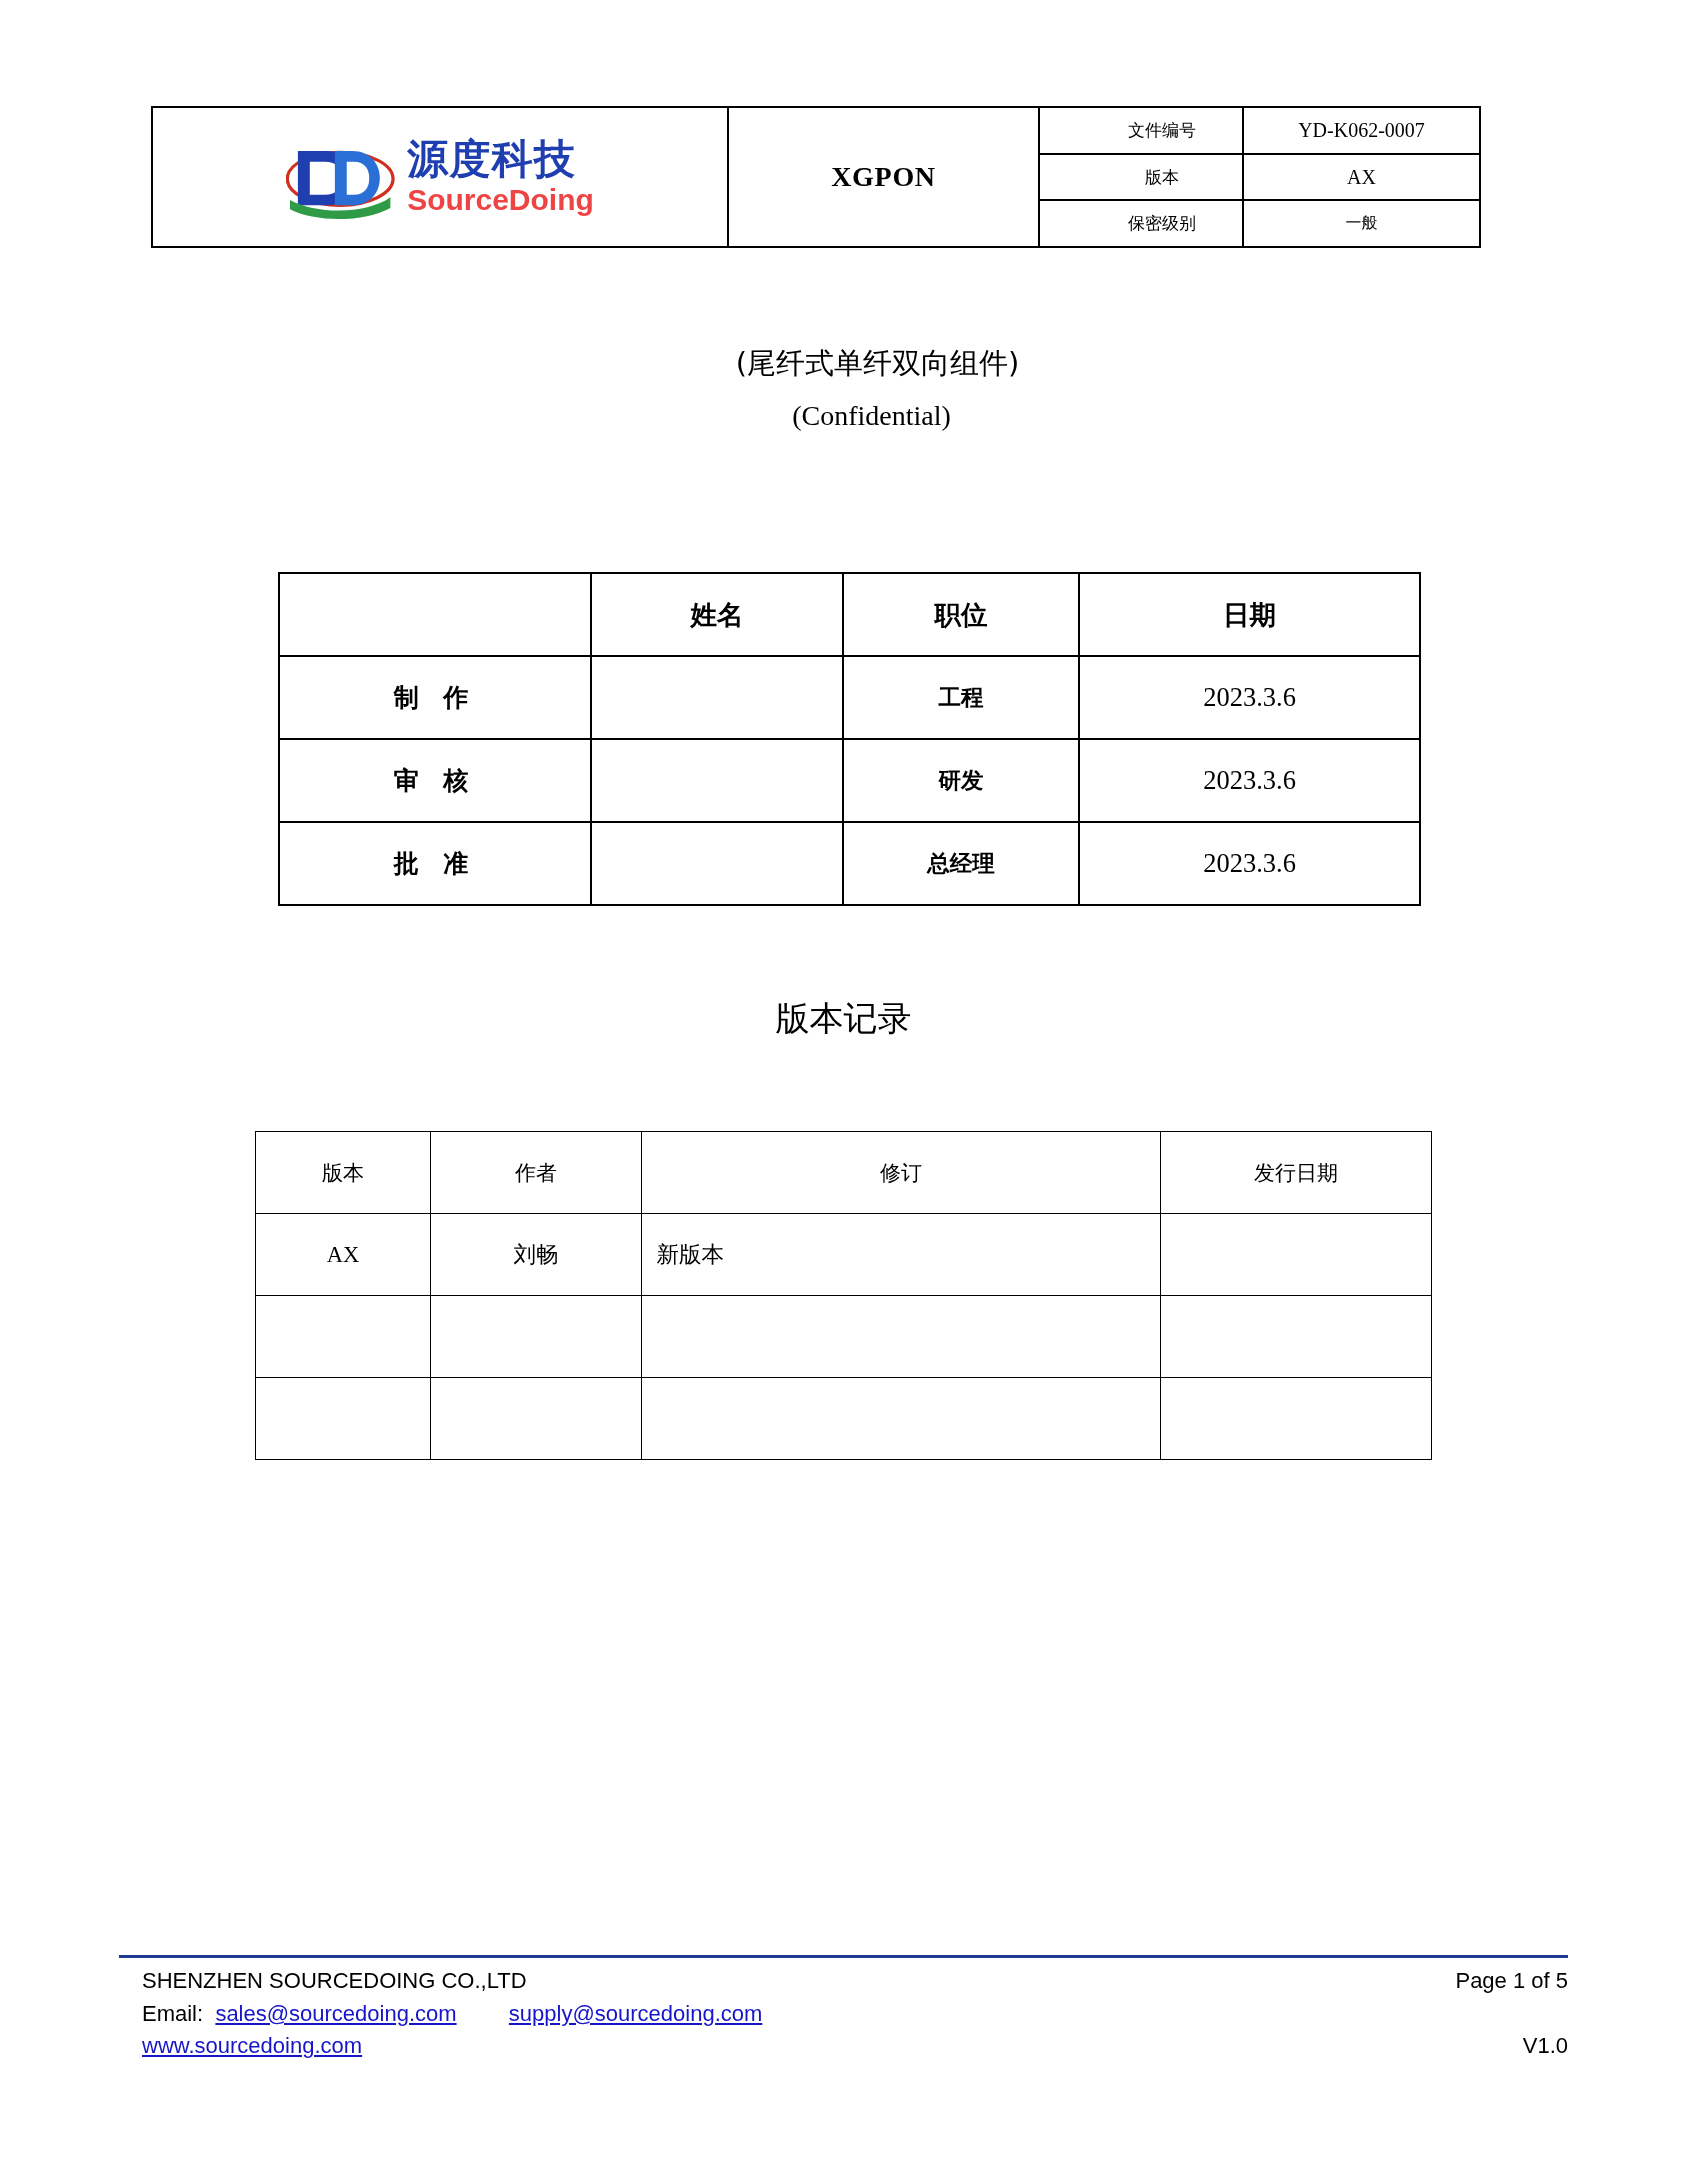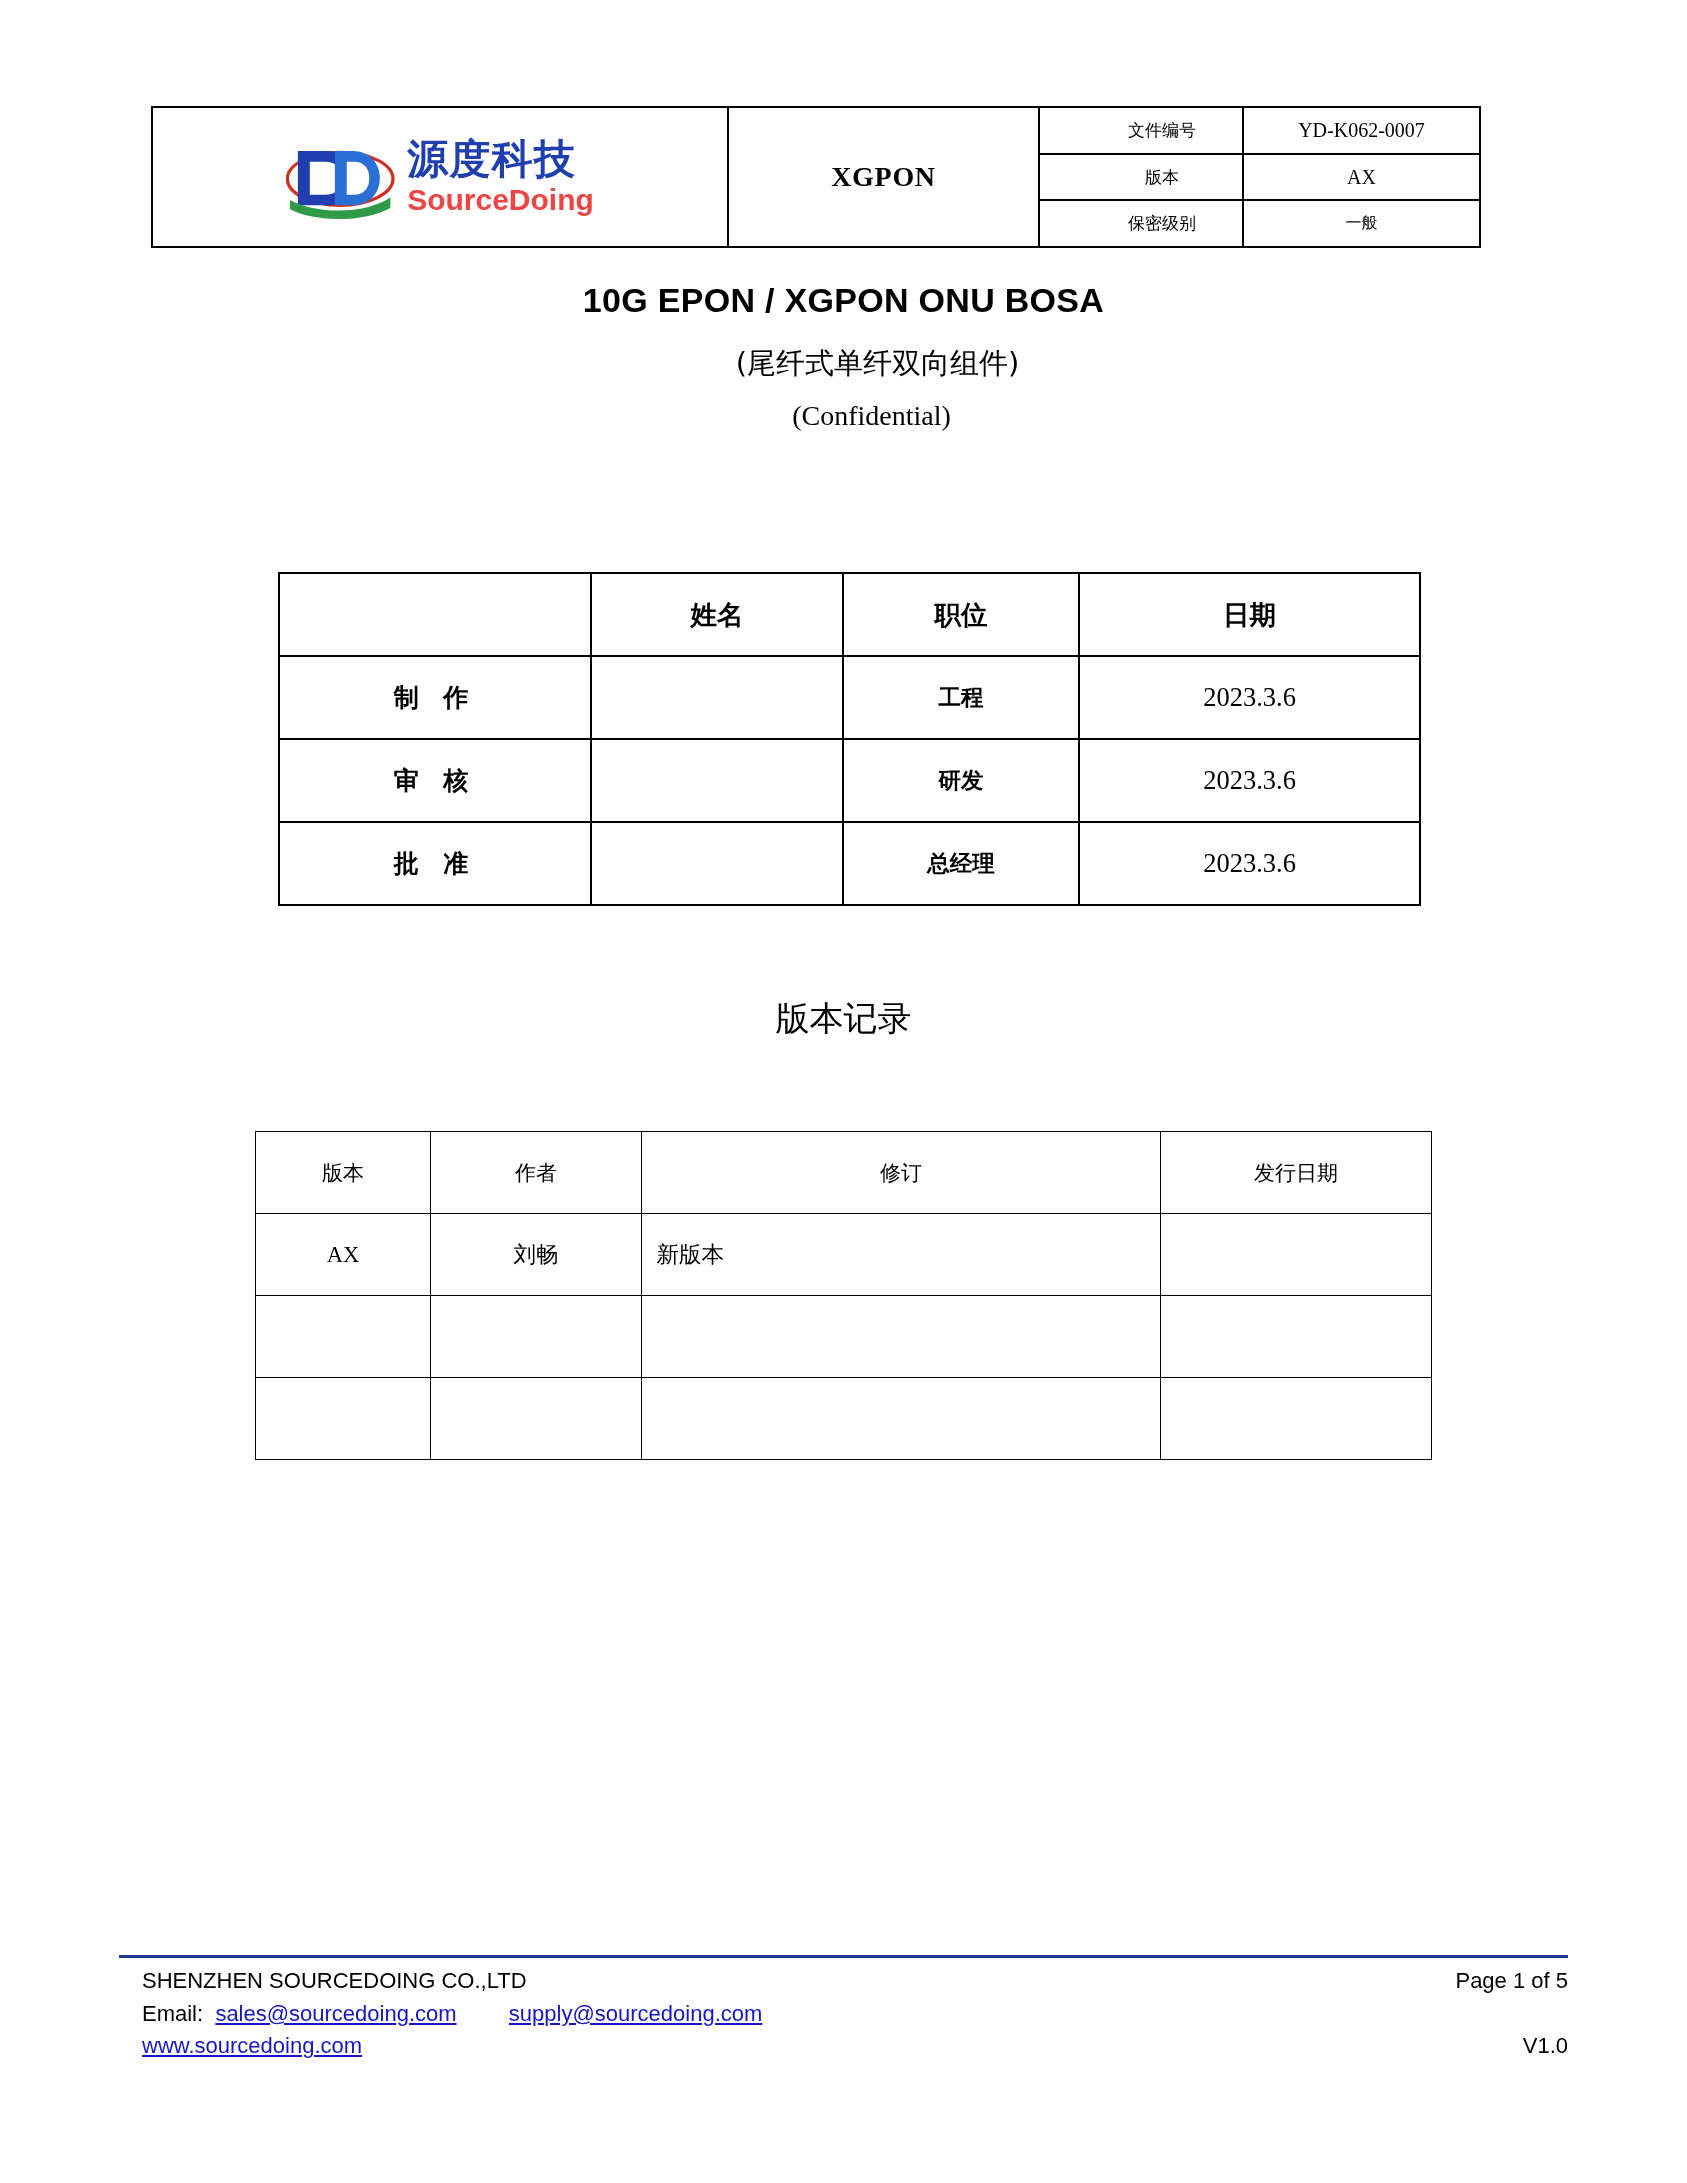--- a/index.html
+++ b/index.html
@@ -312,21 +312,20 @@
         <div class="meta-label">版本</div>
         <div class="meta-value">AX</div>
       </div>
       <div class="meta-row">
         <div class="meta-label">保密级别</div>
         <div class="meta-value cn">一般</div>
       </div>
     </div>
   </div>
 
-  <div class="doc-title">10G EPON / XGPON ONU BOSA</div>
   <div class="doc-subtitle">(尾纤式单纤双向组件)</div>
   <div class="doc-confidential">(Confidential)</div>
 
   <table class="sign-table">
     <tbody>
         <tr>
       <td class="col-a sign-hdr"></td>
       <td class="col-b sign-hdr">姓名</td>
       <td class="col-c sign-hdr">职位</td>
       <td class="col-d sign-hdr">日期</td>

